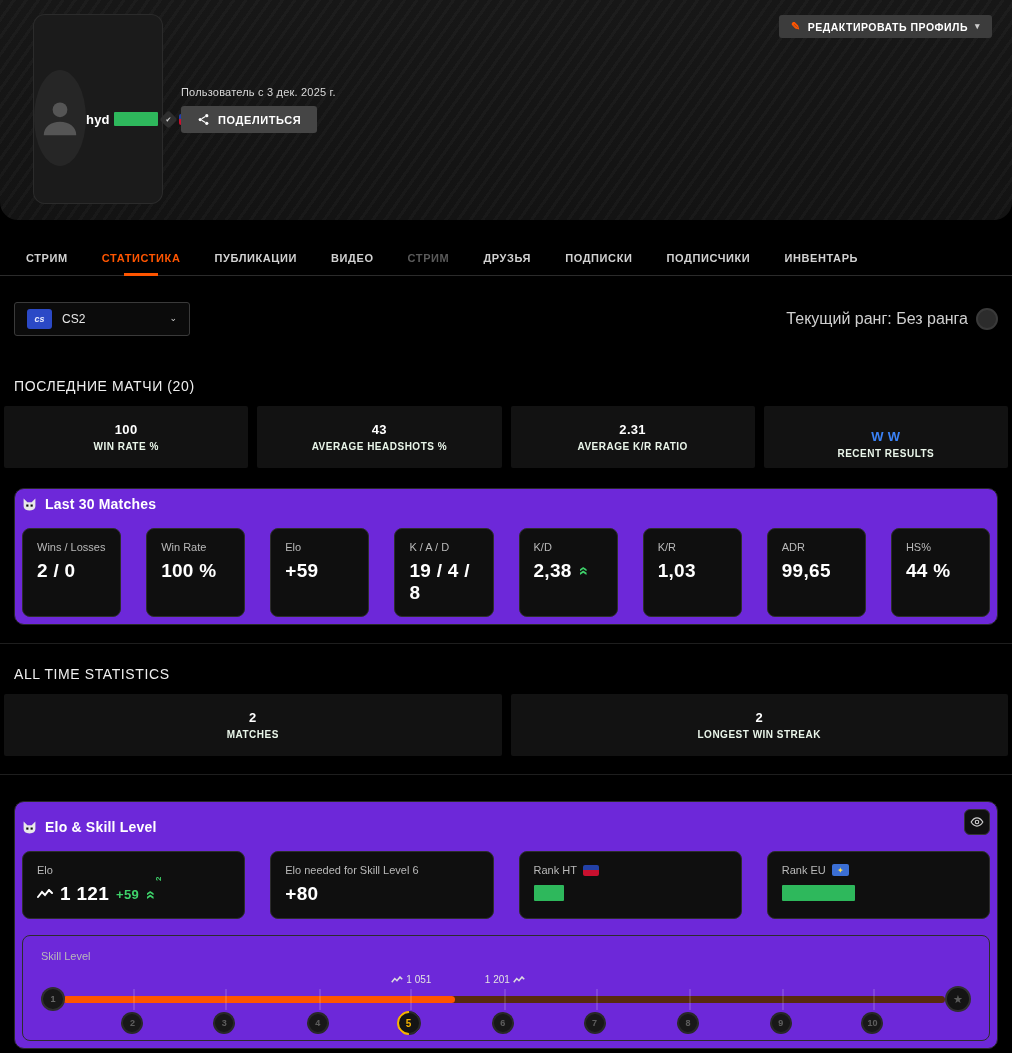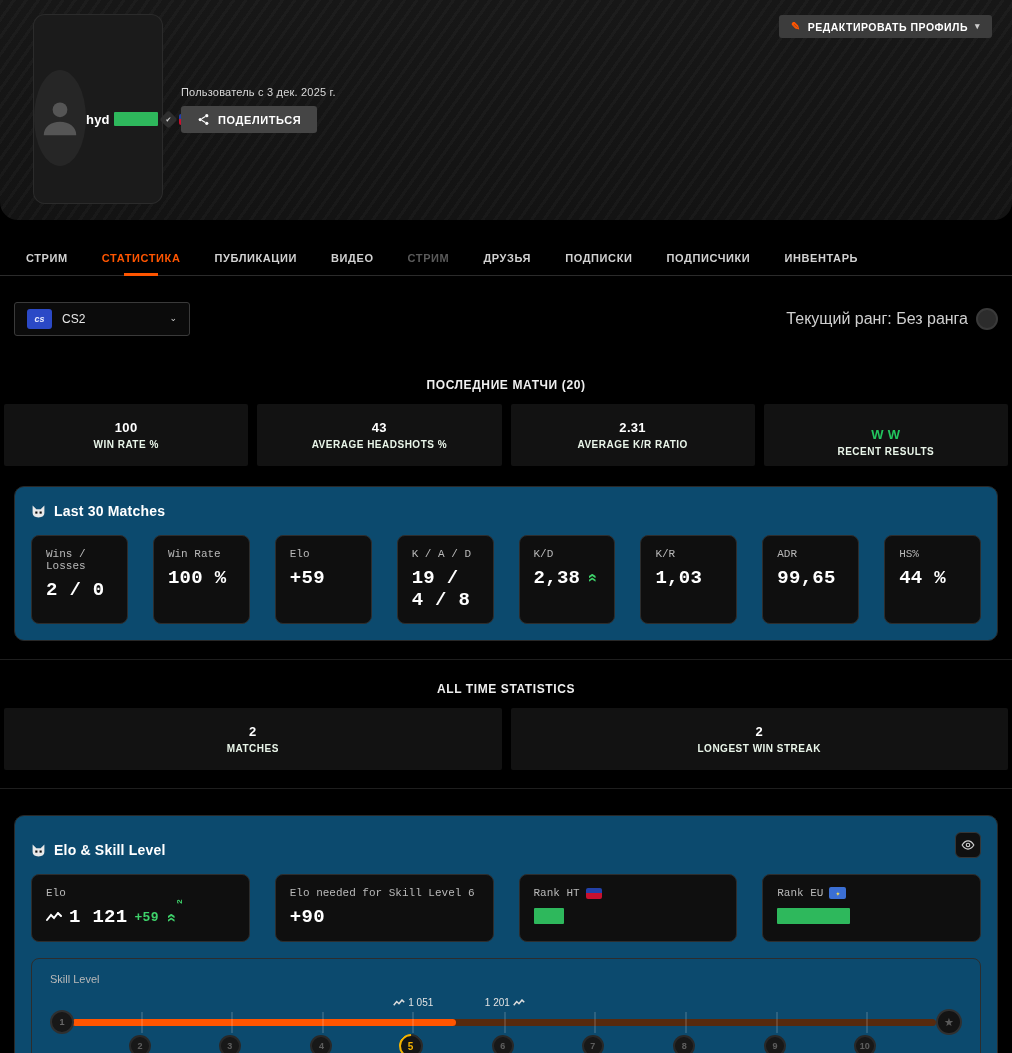--- a/index.html
+++ b/index.html
@@ -54,36 +54,36 @@
   .cs2-icon { width:25px; height:20px; border-radius:3px; background:#2b49c6;
     display:flex; align-items:center; justify-content:center;
     font-size:9px; font-weight:bold; font-style:italic; color:#e8ecff; }
   .game-name { flex:1; font-size:12px; color:#e8e8e8; }
   .rank-info { display:flex; align-items:center; gap:8px; }
   .rank-label { font-size:16px; color:#cfcfcf; }
   .rank-circle { width:22px; height:22px; border-radius:50%; background:#2c2c2c;
     border:2px solid #3a3a3a; }
 
   
-  .sec-label { font-size:12px; font-weight:bold; letter-spacing:.6px; color:#efefef; padding:0 14px;text-align:center; }
+  .sec-label { font-size:14px; font-weight:normal; letter-spacing:.6px; color:#efefef; padding:0 14px; }
   .recent-label { margin-top:42px; }
 
   
   .cards-row { display:flex; gap:9px; padding:0 4px; margin-top:12px; }
   .big-card { flex:1; height:62px; background:#121212; border-radius:2px;
     display:flex; flex-direction:column; align-items:center; justify-content:center; gap:4px; }
   .big-val { font-size:13px; font-weight:bold; letter-spacing:.3px; }
-  .big-val.green { color:#22c55e;margin-top:13px; }
+  .big-val.green { color:#3b82f6;margin-top:13px; }
   .big-lab { font-size:10px; font-weight:bold; letter-spacing:.5px; color:#e9f5e9; }
 
   
-  .panel { margin:20px 14px 16px; background:#0c4a6e; border:1px solid #282828; border-radius:10px; padding:16px; }
+  .panel { margin:20px 14px 16px; background:#6d28d9; border:1px solid #282828; border-radius:10px; padding:7px; }
   .panel-title-row { display:flex; align-items:flex-end; justify-content:space-between; }
   .panel-title { display:flex; align-items:center; gap:8px; font-size:14px; font-weight:bold; letter-spacing:.2px; }
-  .mini-row { display:flex; gap:25px; margin-top:16px;font-family:Liberation Mono, monospace; }
+  .mini-row { display:flex; gap:25px; margin-top:16px; }
   .mini-card { flex:1; border:1px solid #2d2d2d; border-radius:8px; padding:12px 14px; background:#0f0f0f; min-height:68px; }
   .mini-lab { font-size:11px; color:#b9b9b9; display:flex; align-items:center; gap:6px; }
   .mini-val { margin-top:7px; font-size:19px; font-weight:bold; letter-spacing:.3px; display:flex; align-items:center; gap:7px; }
   .dbl-chev { color:#3ed26a; font-weight:bold; display:inline-block; transform:rotate(90deg); font-size:16px; line-height:1; }
   .delta { color:#3ed26a; font-size:13px; font-weight:bold; }
   .lvlup { position:relative; }
   .lvlup sup { position:absolute; top:-9px; right:-6px; font-size:8px; color:#3ed26a; transform:rotate(-90deg); }
   .censor.bar-eu { width:73px; height:16px; margin-top:9px; }
   .censor.bar-ht { width:30px; height:16px; margin-top:9px; }
   .flag-eu { width:17px; height:12px; border-radius:2px; background:#3b6fd4; display:inline-flex;
@@ -301,21 +301,21 @@
           <svg class="zigzag" width="16" height="10" viewBox="0 0 16 10">
             <path d="M1 8 L5 3 L8 6 L12 1 L15 4" fill="none" stroke="#fff" stroke-width="2" stroke-linecap="round"></path>
           </svg>
           <span>1 121</span>
           <span class="delta">+59</span>
           <span class="lvlup"><span class="dbl-chev">«</span><sup>2</sup></span>
         </div>
       </div>
       <div class="mini-card">
         <div class="mini-lab">Elo needed for Skill Level 6</div>
-        <div class="mini-val">+90</div>
+        <div class="mini-val">+80</div>
       </div>
       <div class="mini-card">
         <div class="mini-lab">
             <span>Rank HT</span>
           <span class="flag-ht">
               <span class="t"></span>
               <span class="b"></span>
             </span>
           </div>
         <div class="censor bar-ht"></div>

